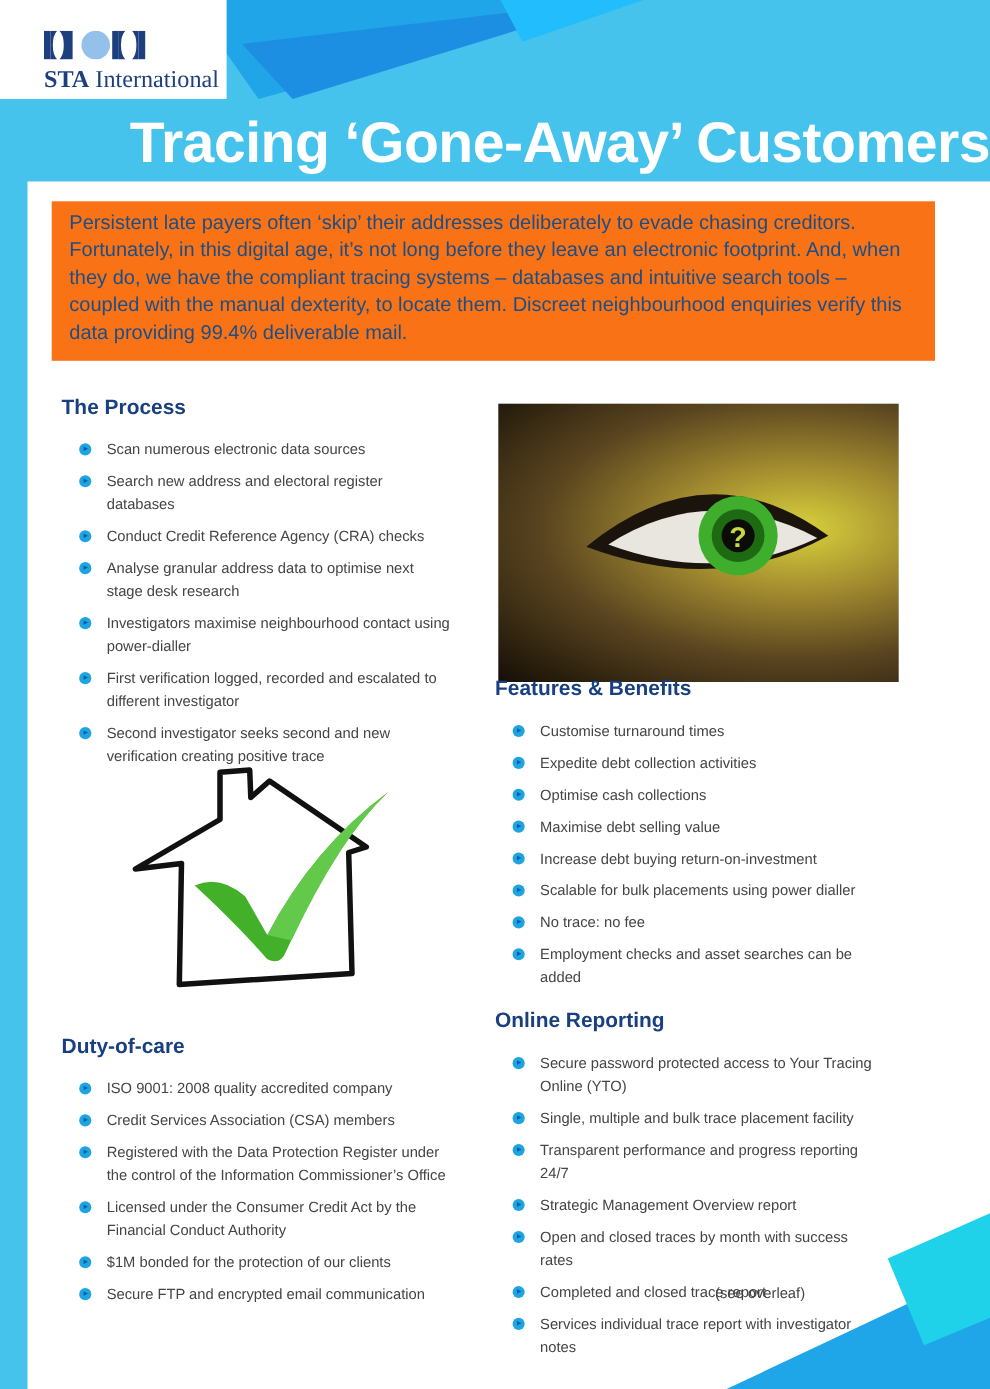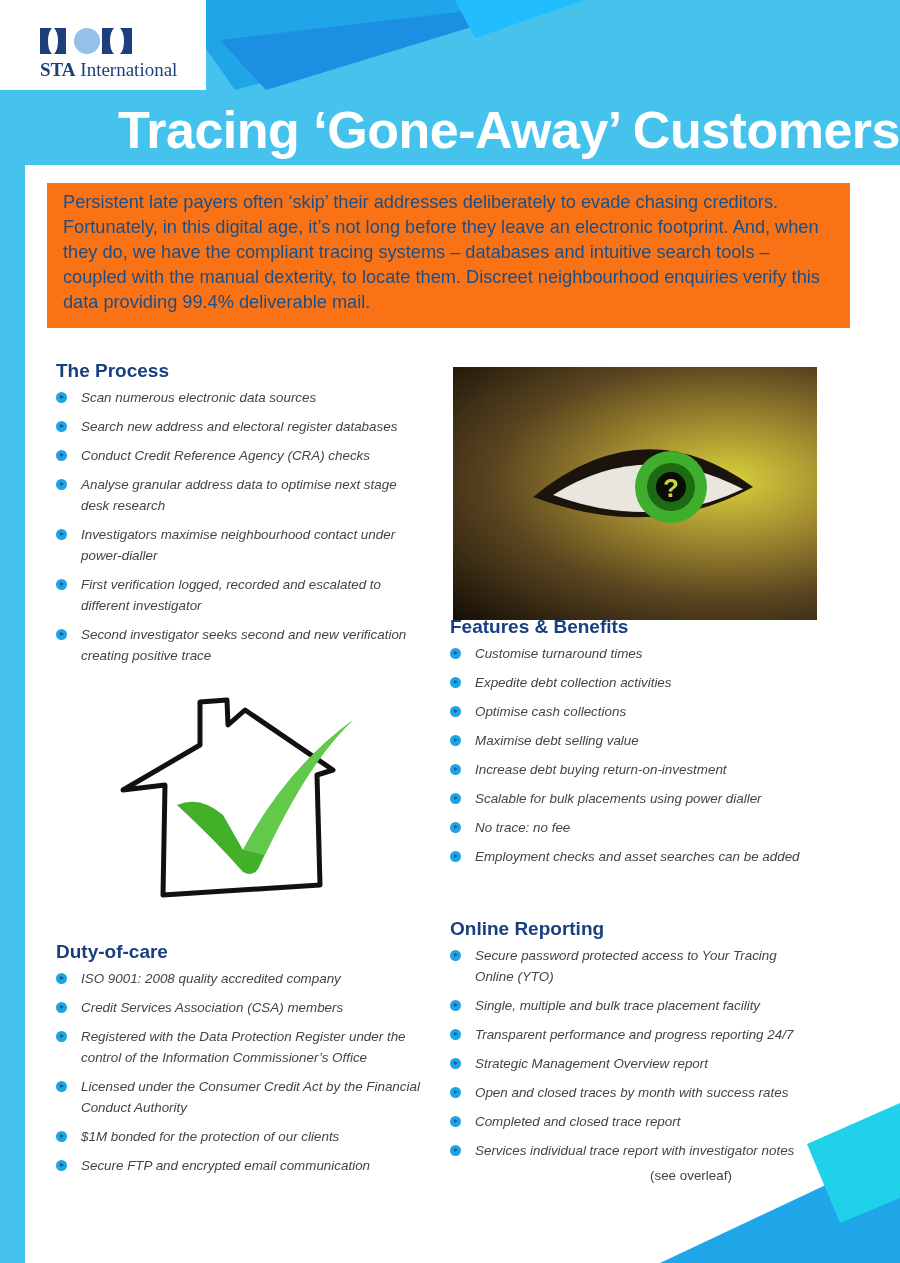--- a/index.html
+++ b/index.html
@@ -1,27 +1,27 @@
 <!DOCTYPE html>
 <html><head>
 <meta charset="utf-8">
 <style>
   html, body { margin:0; padding:0; }
   body { width:900px; height:1263px; position:relative; overflow:hidden; background:#45c3ec; font-family:"Liberation Sans", sans-serif; }
   .bg-shape { position:absolute; }
   .page { position:absolute; left:25px; top:165px; width:875px; height:1098px; background:#ffffff; }
   .logo-box { position:absolute; left:0; top:0; width:206px; height:90px; background:#ffffff; z-index:3; }
   .logo-mark { position:absolute; left:40px; top:28px; width:94px; height:26px; }
-  .logo-text { position:absolute; left:40px; top:59px; font-family:"Liberation Serif", serif; font-size:19px; color:#1d3f7d; white-space:nowrap; }
+  .logo-text { position:absolute; left:40px; top:59px; font-family:"Liberation Serif", serif; font-size:22px; color:#1d3f7d; white-space:nowrap; }
   .logo-text b { font-weight:bold; }
   .title { position:absolute; left:0; top:100px; width:900px; text-align:right; font-size:52px; font-weight:bold; color:#ffffff; letter-spacing:-0.5px; z-index:2; white-space:nowrap; }
   .intro { position:absolute; left:47px; top:183px; width:803px; height:145px; background:#f97316; box-sizing:border-box; padding:7px 16px; font-size:18.2px; line-height:25px; color:#1c4e86; z-index:2; }
   .section { position:absolute; z-index:2; }
   .section h2 { margin:0 0 5px 0; font-size:19px; font-weight:bold; color:#183f80; }
-  .section ul { list-style:none; margin:0; padding:0;font-style:italic; }
+  .section ul { list-style:none; margin:16px; padding:0; }
   .section li { position:relative; padding-left:25px; font-size:13.4px; line-height:21px; color:#444; margin-bottom:8px; }
   .bullet { position:absolute; left:0; top:5px; width:11px; height:11px; border-radius:50%; background:#1ea4e0; }
   .bullet::after { content:""; position:absolute; left:4px; top:3px; border-left:4px solid #0b5c9e; border-top:2.5px solid transparent; border-bottom:2.5px solid transparent; }
   .eye-photo { position:absolute; left:453px; top:367px; width:364px; height:253px; z-index:2; overflow:hidden; background:radial-gradient(ellipse at 75% 45%, #d9d23c 0%, #a0892f 30%, #5a4520 60%, #140e06 100%); }
   .house-img { position:absolute; left:115px; top:690px; width:245px; height:215px; z-index:2; }
   .see-overleaf { position:absolute; left:650px; top:1168px; width:143px; font-size:13.4px; color:#444; z-index:2; }
 </style>
 </head>
 <body>
 
@@ -56,21 +56,21 @@
 
 <div class="intro">Persistent late payers often ‘skip’ their addresses deliberately to evade chasing creditors. Fortunately, in this digital age, it’s not long before they leave an electronic footprint. And, when they do, we have the compliant tracing systems – databases and intuitive search tools – coupled with the manual dexterity, to locate them. Discreet neighbourhood enquiries verify this data providing 99.4% deliverable mail.</div>
 
 <div class="section" style="left:56px;top:360px;width:370px;">
   <h2>The Process</h2>
   <ul>
     <li><span class="bullet"></span><span>Scan numerous electronic data sources</span></li>
     <li><span class="bullet"></span><span>Search new address and electoral register databases</span></li>
     <li><span class="bullet"></span><span>Conduct Credit Reference Agency (CRA) checks</span></li>
     <li><span class="bullet"></span><span>Analyse granular address data to optimise next stage desk research</span></li>
-    <li><span class="bullet"></span><span>Investigators maximise neighbourhood contact under power-dialler</span></li>
+    <li><span class="bullet"></span><span>Investigators maximise neighbourhood contact using power-dialler</span></li>
     <li><span class="bullet"></span><span>First verification logged, recorded and escalated to different investigator</span></li>
     <li><span class="bullet"></span><span>Second investigator seeks second and new verification creating positive trace</span></li>
   </ul>
 </div>
 
 <div class="eye-photo">
   <svg width="364" height="253" viewBox="0 0 364 253">
     <path d="M80,130 Q190,40 300,120 Q200,175 80,130 Z" fill="#1a140c"></path>
     <path d="M100,128 Q190,70 290,122 Q200,165 100,128 Z" fill="#e8e6df"></path>
     <circle cx="218" cy="120" r="36" fill="#3fae2c"></circle>

